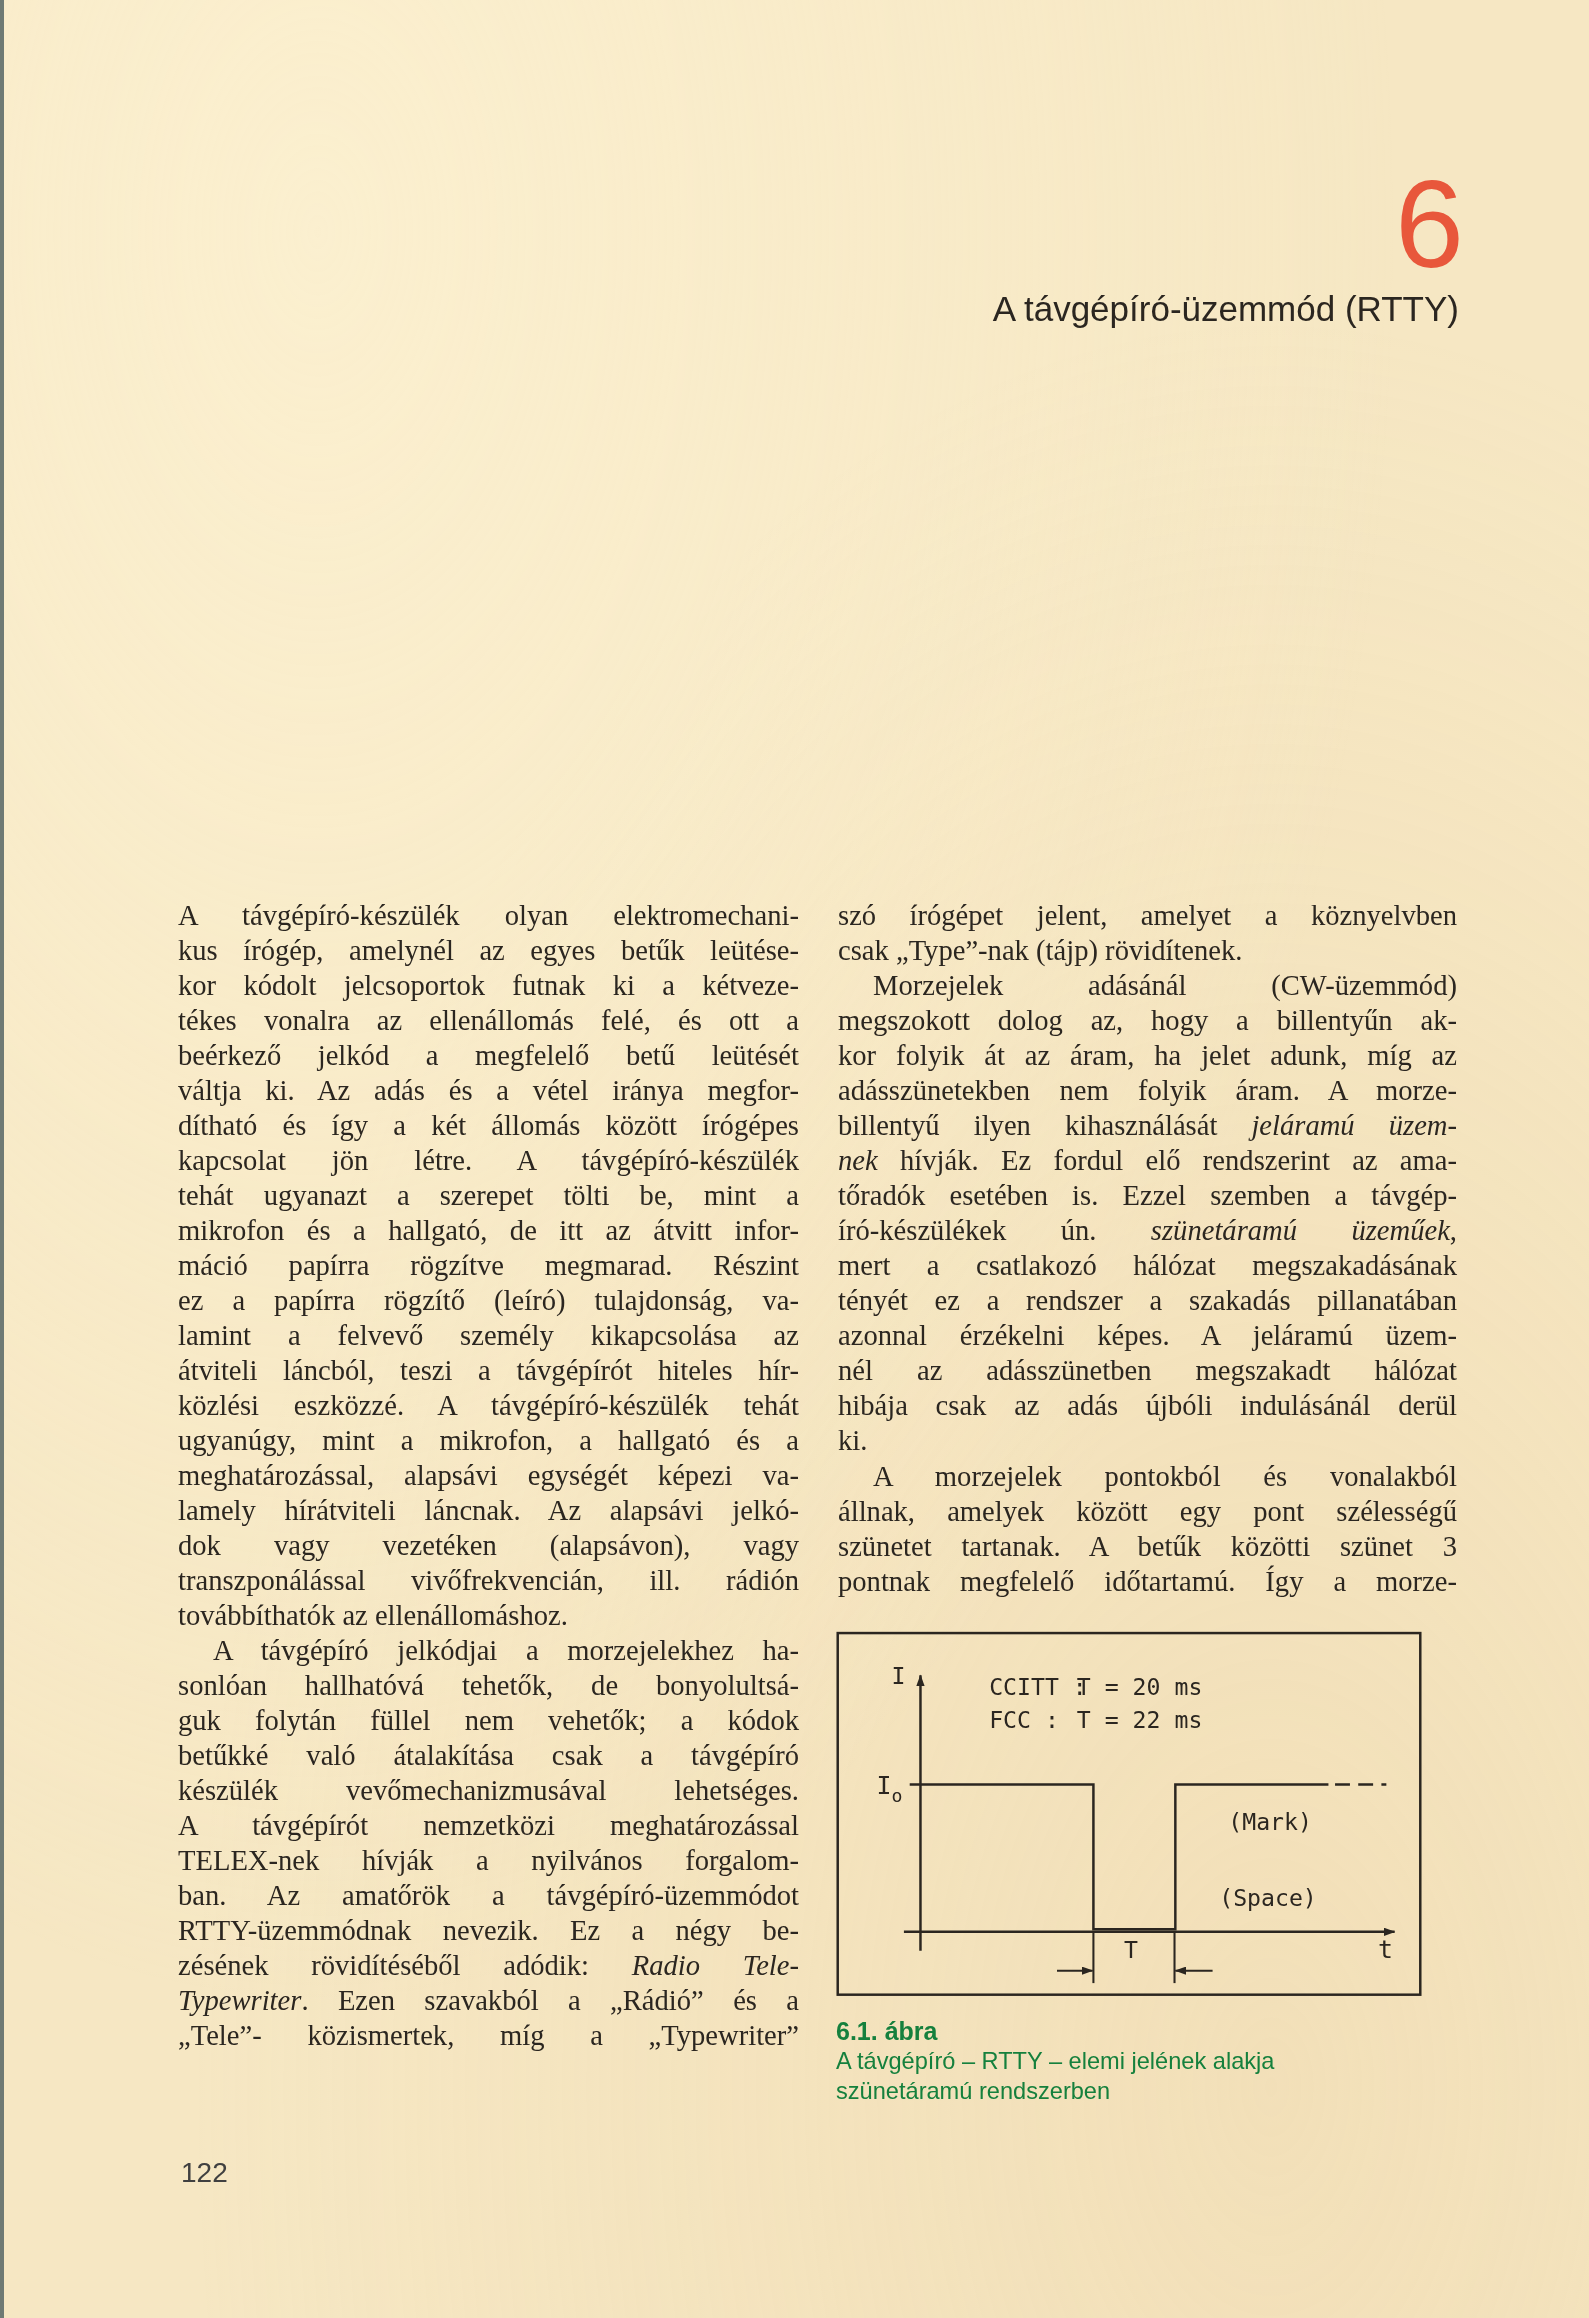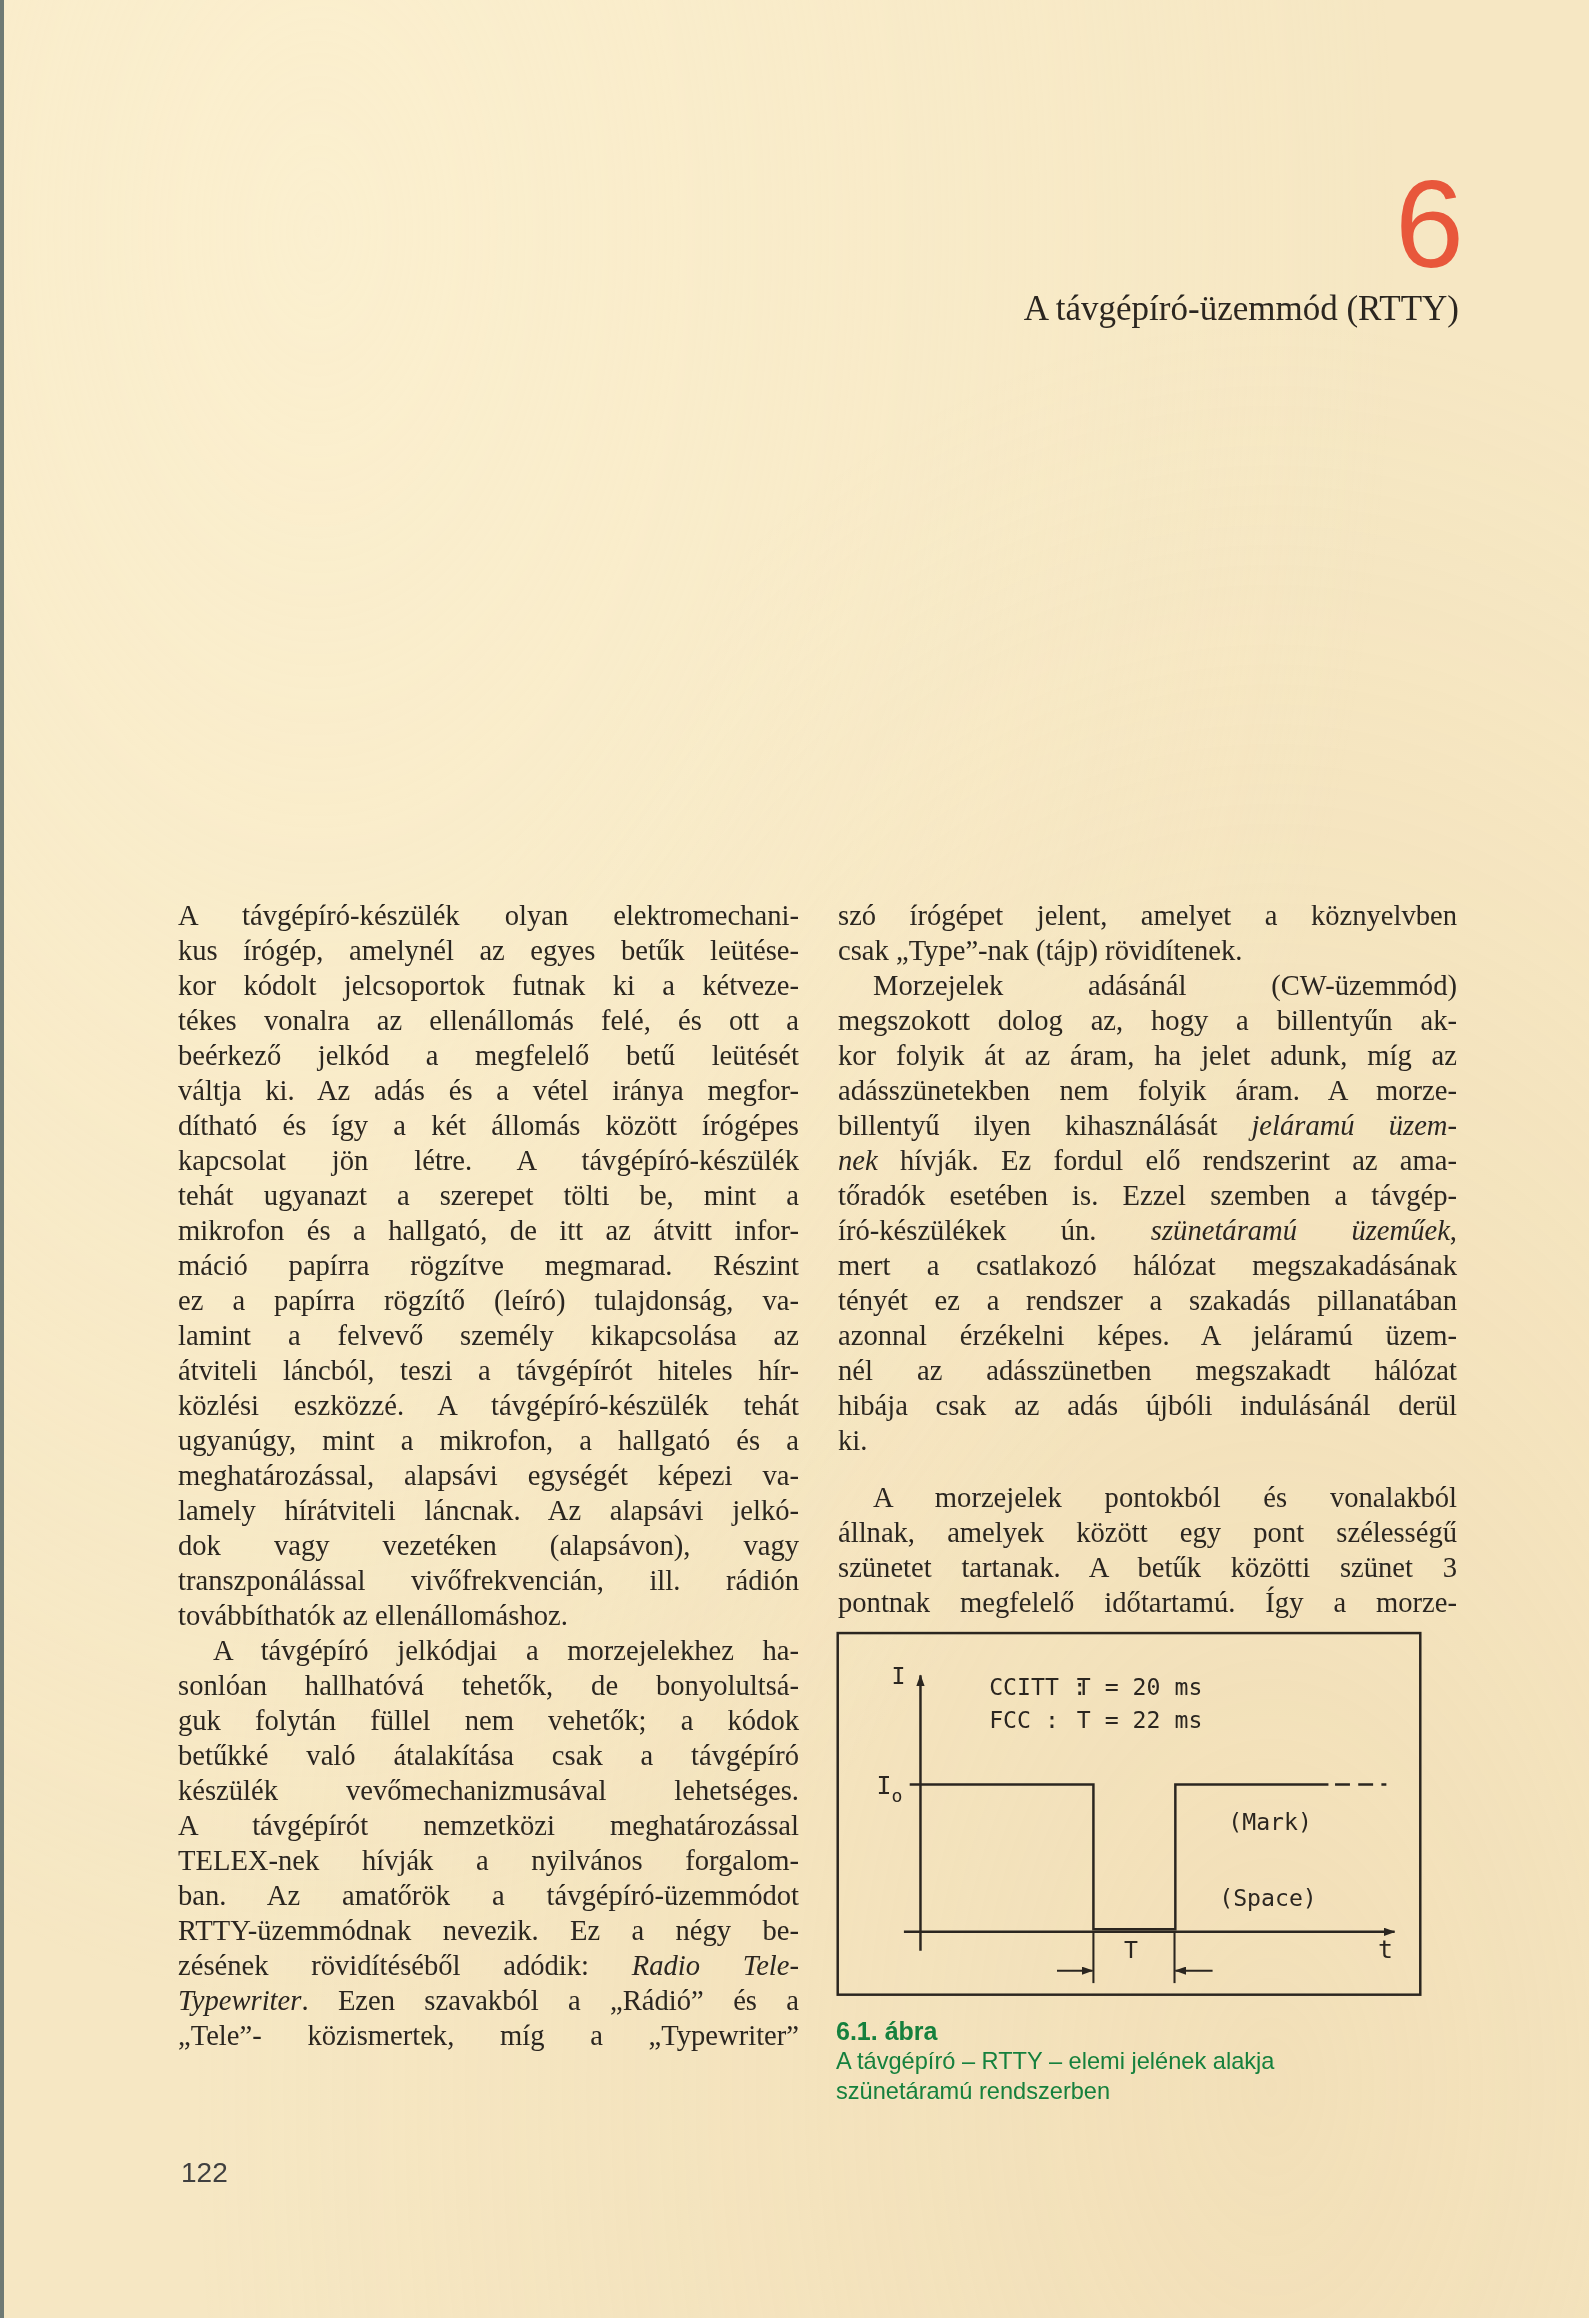--- a/index.html
+++ b/index.html
@@ -13,21 +13,21 @@
     color: #2b2620;
   }
   .left-edge { position: absolute; left: 0; top: 0; width: 4.1px; height: 2319px; background: #6f7a74; }
   .chapter-number {
     position: absolute; right: 126px; top: 162px;
     font-family: "Liberation Sans", "DejaVu Sans", sans-serif;
     font-size: 124px; line-height: 124px; color: #e8573b; font-weight: normal;
   }
   .chapter-title {
     position: absolute; right: 131px; top: 288px;
-    font-family: Liberation Serif, serif;
+    font-family: Liberation Sans, sans-serif;
     font-size: 35px; line-height: 41px; color: #2b2620;
   }
   .column {
     position: absolute; top: 898px; width: 621px;
     font-size: 28.6px; line-height: 35px; text-align: justify;
     hyphens: none;
   }
   .col-left { left: 178px; }
   .col-right { left: 838px; width: 619px; }
   .column p { margin: 0; }
@@ -110,21 +110,21 @@
     <span class="line"><em>nek</em><span> hívják. Ez fordul elő rendszerint az ama-</span></span>
     <span class="line">tőradók esetében is. Ezzel szemben a távgép-</span>
     <span class="line"><span>író-készülékek ún. </span><em>szünetáramú üzeműek</em><span>,</span></span>
     <span class="line">mert a csatlakozó hálózat megszakadásának</span>
     <span class="line">tényét ez a rendszer a szakadás pillanatában</span>
     <span class="line">azonnal érzékelni képes. A jeláramú üzem-</span>
     <span class="line">nél az adásszünetben megszakadt hálózat</span>
     <span class="line">hibája csak az adás újbóli indulásánál derül</span>
     <span class="line last">ki.</span>
   </p>
-  <p style="margin-top:22px">
+  <p style="margin-top:1px">
     <span class="line" style="padding-left:35px">A morzejelek pontokból és vonalakból</span>
     <span class="line">állnak, amelyek között egy pont szélességű</span>
     <span class="line">szünetet tartanak. A betűk közötti szünet 3</span>
     <span class="line">pontnak megfelelő időtartamú. Így a morze-</span>
   </p>
 </div>
 
 <div class="figure">
   <svg viewBox="0 0 710 458">
     <defs>

